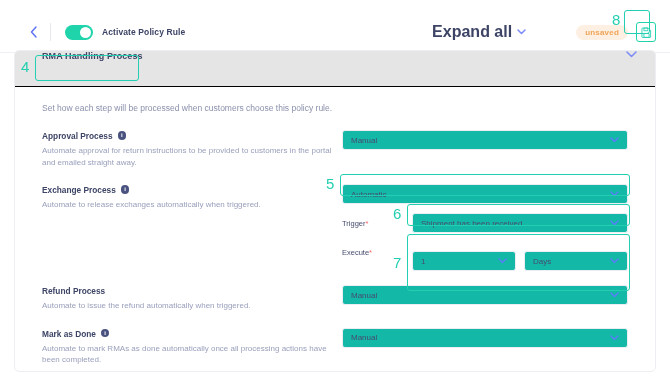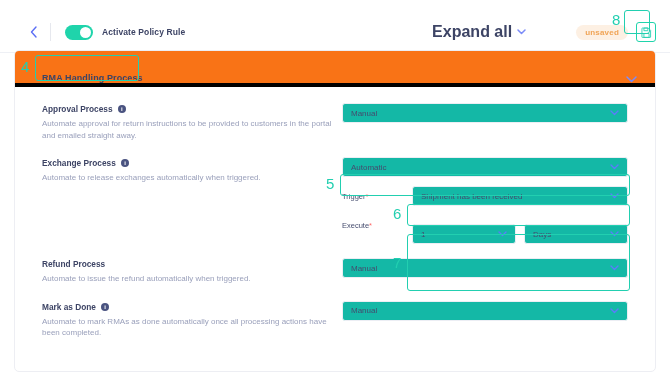--- a/index.html
+++ b/index.html
@@ -62,41 +62,41 @@
 
   
   .card {
     position: absolute; left: 14px; top: 50px; width: 642px; height: 322px;
     background: #ffffff;
     border: 1px solid #edeef3;
     border-radius: 5px;
     overflow: hidden;
   }
   .card-head {
-    height: 36px; background: #f97316;
-    border-bottom: 4px solid #000000;
-    display: flex; align-items: flex-end; position: relative;
+    height: 36px; background: #e5e5e5;
+    border-bottom: 1px solid #000000;
+    display: flex; align-items: flex-start; position: relative;
   }
   .card-title {
     font-size: 9px; font-weight: 700; color: #3d4465;
     margin-left: 27px; letter-spacing: .1px;
   }
   .card-head .chev-blue { position: absolute; right: 18px; font-size: 11px; }
 
   .card-body { padding: 16px 27px 0 27px; position: relative; }
   .intro {
     font-size: 8.5px; color: #8b90ab; margin-bottom: 17px;
   }
 
   
   .row { display: flex; align-items: flex-start; margin-bottom: 0; position: relative; }
   .row-left { width: 300px; flex: none; padding-top: 1px; }
   .row-title {
     font-size: 8.3px; font-weight: 700; color: #3d4465;
-    display: flex; align-items: center; gap: 5px;
+    display: flex; gap: 5px;
   }
   .info-icon {
     width: 8.5px; height: 8.5px; border-radius: 50%;
     background: #4a5380; color: #fff;
     font-size: 6px; font-weight: 700;
     display: inline-flex; align-items: center; justify-content: center;
     line-height: 1;
   }
   .row-desc {
     font-size: 8px; color: #9aa0bb; margin-top: 4px; line-height: 1.45;
@@ -175,20 +175,21 @@
 <div class="card">
 
   <div class="card-head">
     <div class="card-title">RMA Handling Process</div>
     <svg class="chev-blue" style="position:absolute;right:18px;" width="11" height="7" viewBox="0 0 11 7" fill="none">
       <path d="M1 1L5.5 5.5L10 1" stroke="#7c8cf8" stroke-width="1.5" stroke-linecap="round" stroke-linejoin="round"></path>
     </svg>
   </div>
 
   <div class="card-body">
+    <div class="intro">Set how each step will be processed when customers choose this policy rule.</div>
 
     <div class="row" style="margin-bottom:16px;">
       <div class="row-left">
         <div class="row-title">
           <span>Approval Process</span>
           <span class="info-icon">i</span>
         </div>
         <div class="row-desc">Automate approval for return instructions to be provided to customers in the portal and emailed straight away.</div>
       </div>
       <div class="row-right">

